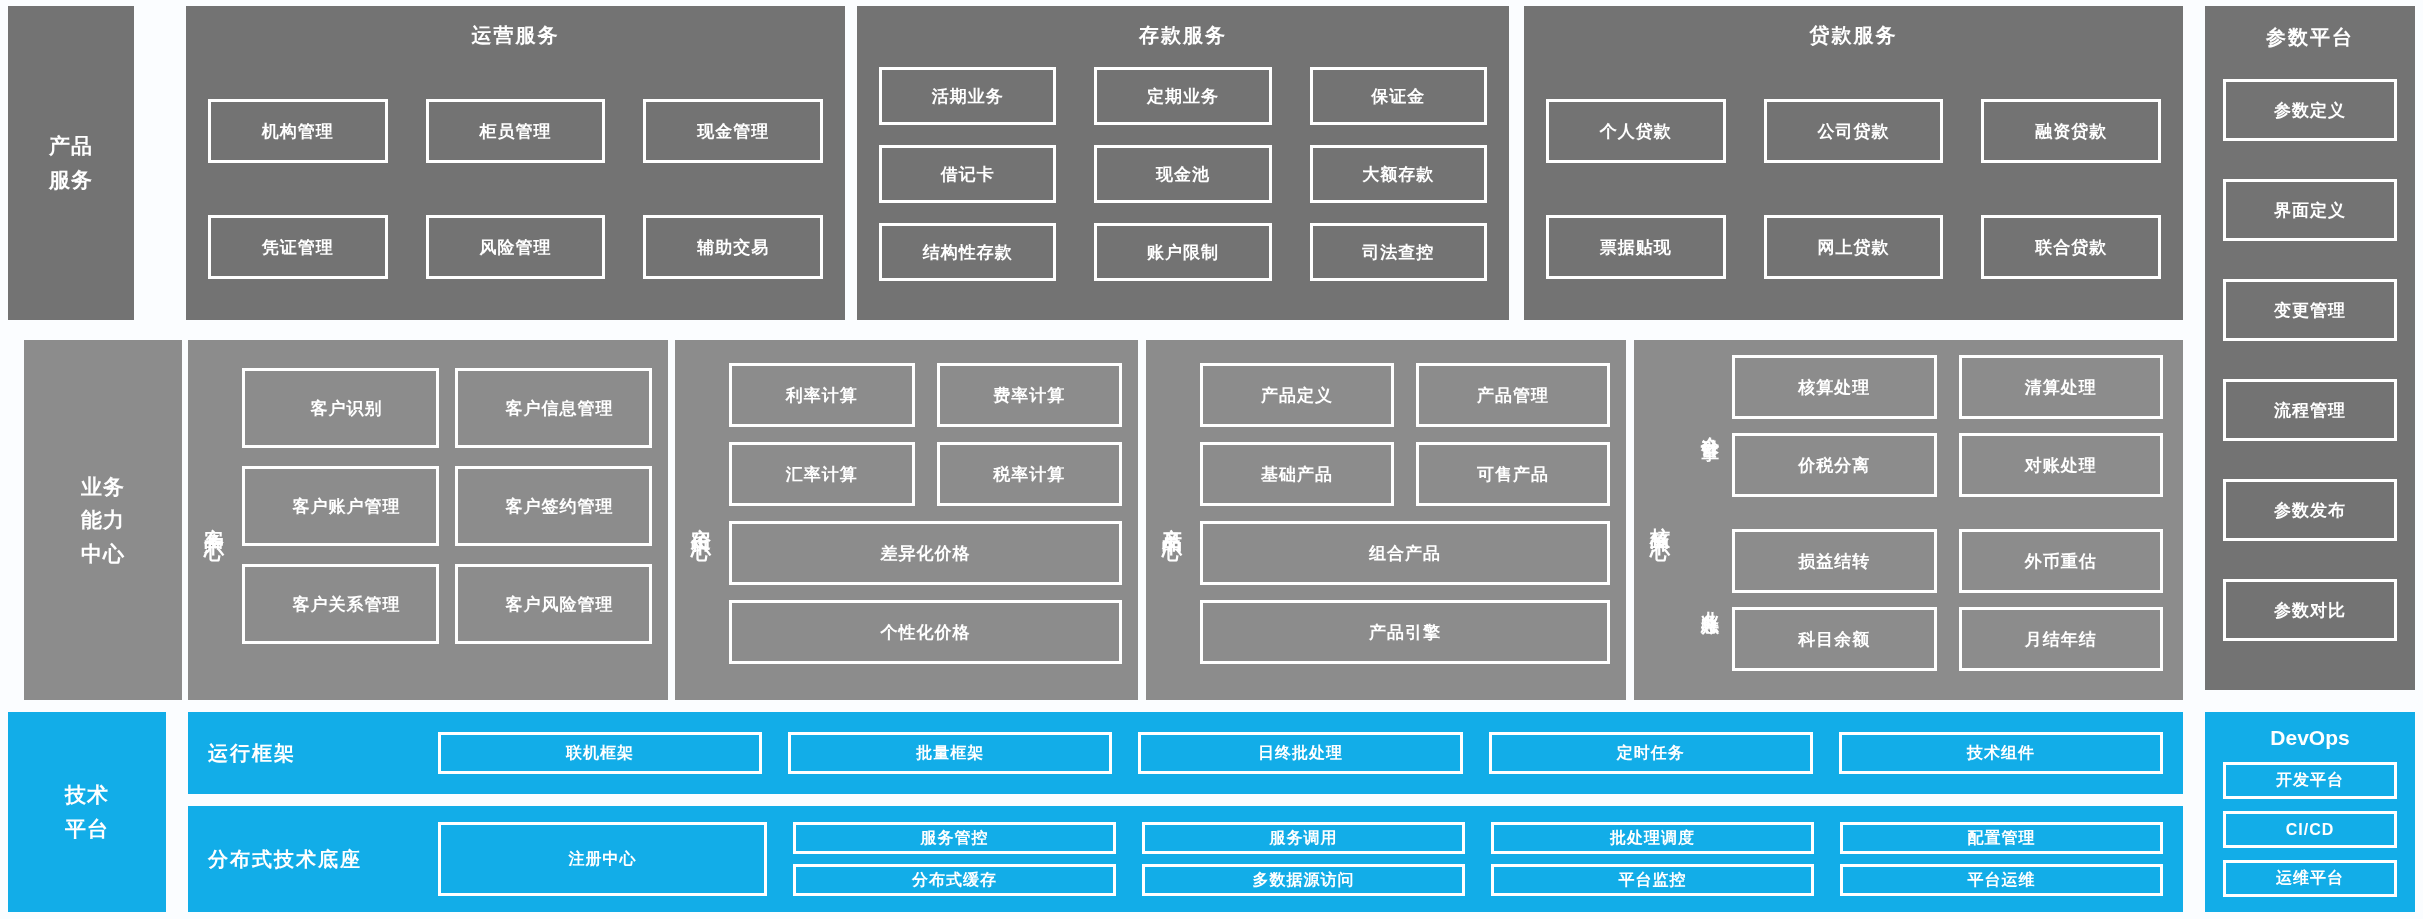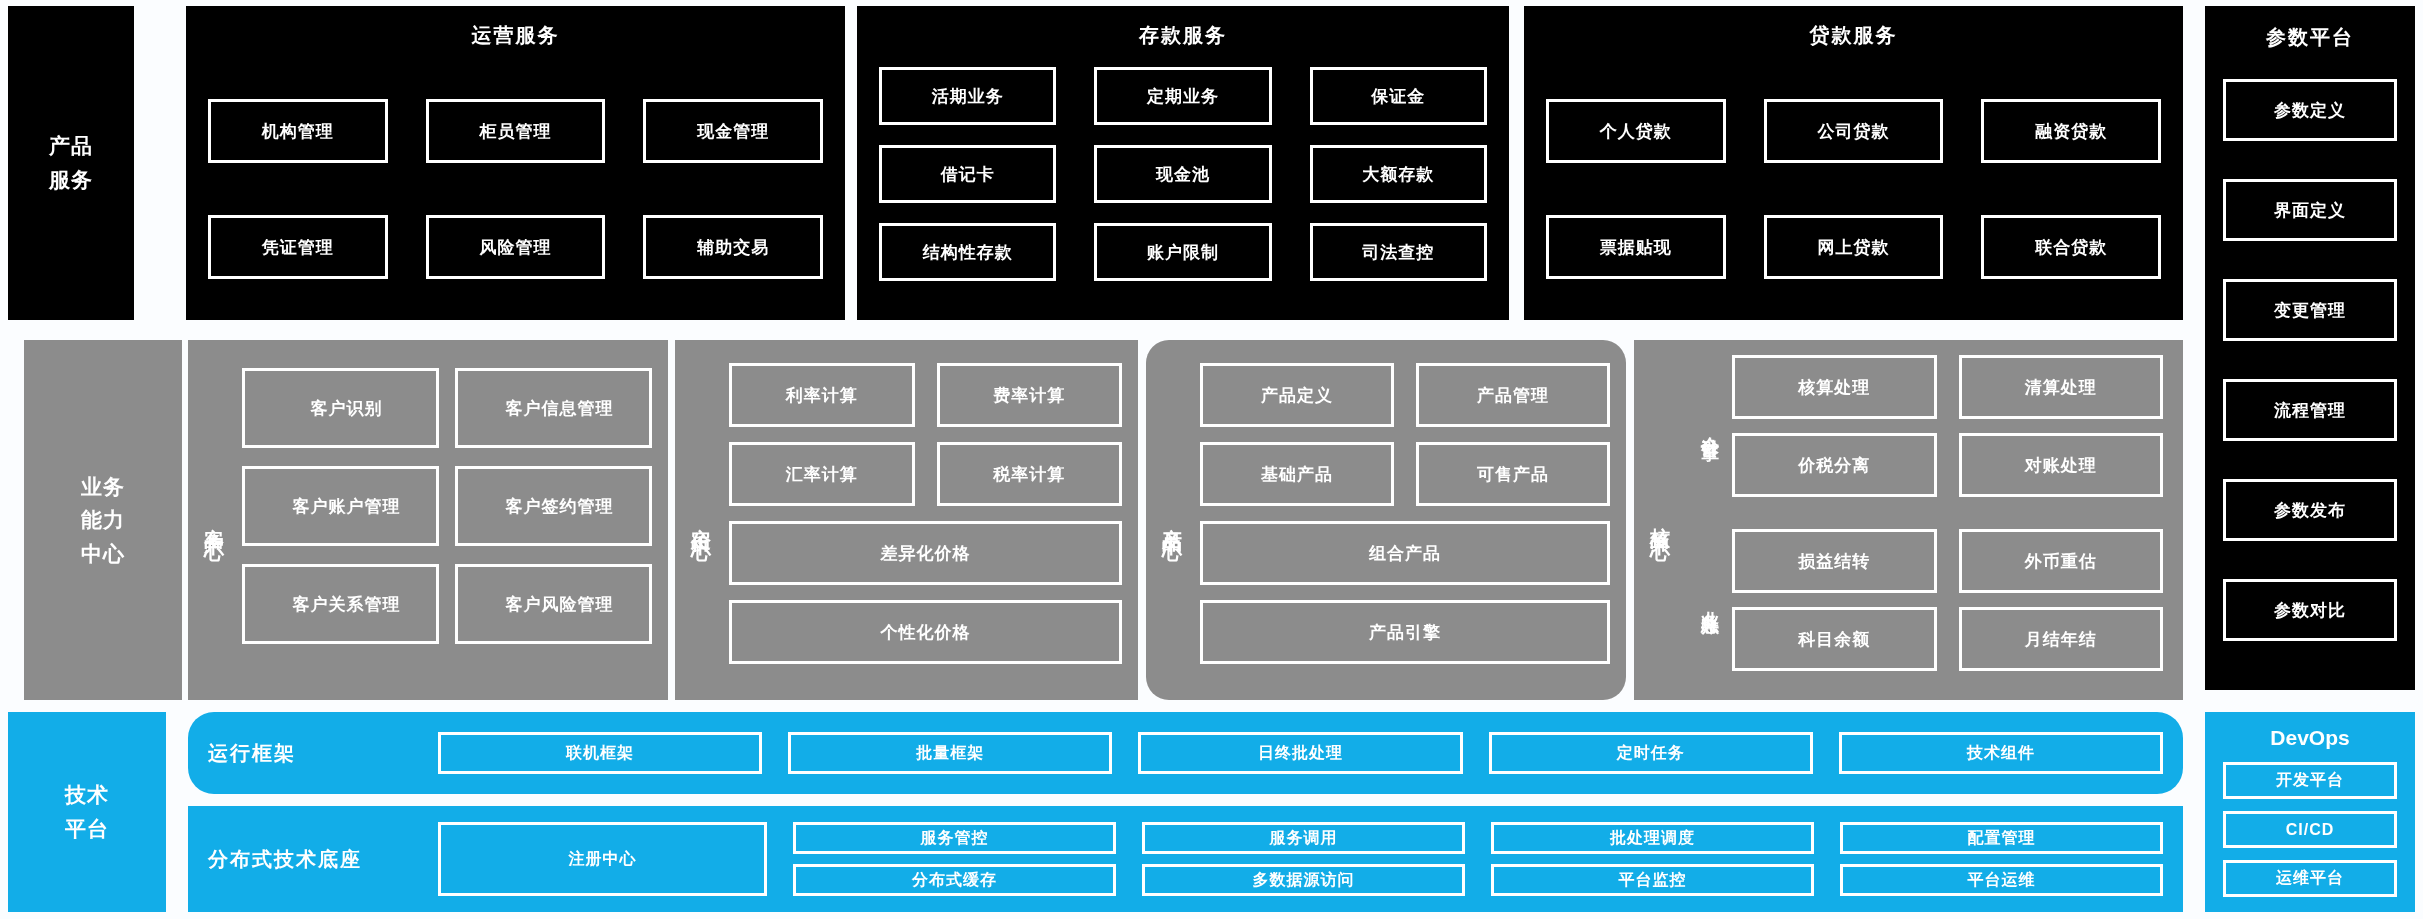--- a/index.html
+++ b/index.html
@@ -2,21 +2,21 @@
 <html><head>
 <meta charset="utf-8">
 <style>
   html,body { margin:0; padding:0; background:#fbfdff; }
   .page {
     position:relative; width:2423px; height:919px;
     font-family:"Liberation Sans","DejaVu Sans",sans-serif;
     font-weight:bold; color:#ffffff; overflow:hidden;
   }
   .abs { position:absolute; box-sizing:border-box; }
-  .teal { background:#000000; }
+  .teal { background:#737373; }
   .gray { background:#8c8c8c; }
   .blue { background:#12ade8; }
 
   .side-label {
     display:flex; align-items:center; justify-content:center;
     text-align:center; font-size:21px; line-height:1.6; white-space:pre-line;
     letter-spacing:1px;
   }
   .panel-title { text-align:center; font-size:20px; letter-spacing:2px; }
   .box {
@@ -59,21 +59,21 @@
   .acct-group { display:flex; }
   .acct-grid { flex:1; display:flex; flex-direction:column; gap:14px;justify-content:space-between; }
   .acct-grid .row { gap:22px; }
   .acct-grid .box { height:64px; }
 
   
   .bar { left:188px; width:1995px; display:flex; align-items:center; }
   .bar-label { width:250px; padding-left:20px; font-size:20px; letter-spacing:2px; box-sizing:border-box; flex:0 0 250px; }
   .bar-cols { flex:1; display:flex; gap:26px; margin-right:20px; }
   .bar-cols > div { flex:1; }
-  .bar1 { top:712px; height:82px;border-radius:26px; }
+  .bar1 { top:712px; height:82px; }
   .bar1 .box { height:42px; font-size:16px; }
   .bar2 { top:806px; height:106px; }
   .bar2 .box { font-size:16px; }
   .primary-box { height:74px; }
   .stack2 { display:flex; flex-direction:column; gap:10px; }
   .stack2 .box { height:32px; }
 
   .devops-col { left:2205px; top:712px; width:210px; height:200px; }
   .devops-col .panel-title { margin-top:14px; font-size:21px; letter-spacing:0; }
   .devops-stack { display:flex; flex-direction:column; gap:12px; margin:12px 18px 0; }
@@ -187,21 +187,21 @@
       </div>
       <div class="row">
         <div class="box">差异化价格</div>
       </div>
       <div class="row">
         <div class="box">个性化价格</div>
       </div>
     </div>
   </div>
 
-  <div class="abs gray center-panel" style="left:1146px; width:480px;border-radius:23px;">
+  <div class="abs gray center-panel" style="left:1146px; width:480px;">
     <div class="vlabel">产品中心</div>
     <div class="center-grid four-grid">
       <div class="row">
         <div class="box">产品定义</div>
         <div class="box">产品管理</div>
       </div>
       <div class="row">
         <div class="box">基础产品</div>
         <div class="box">可售产品</div>
       </div>

